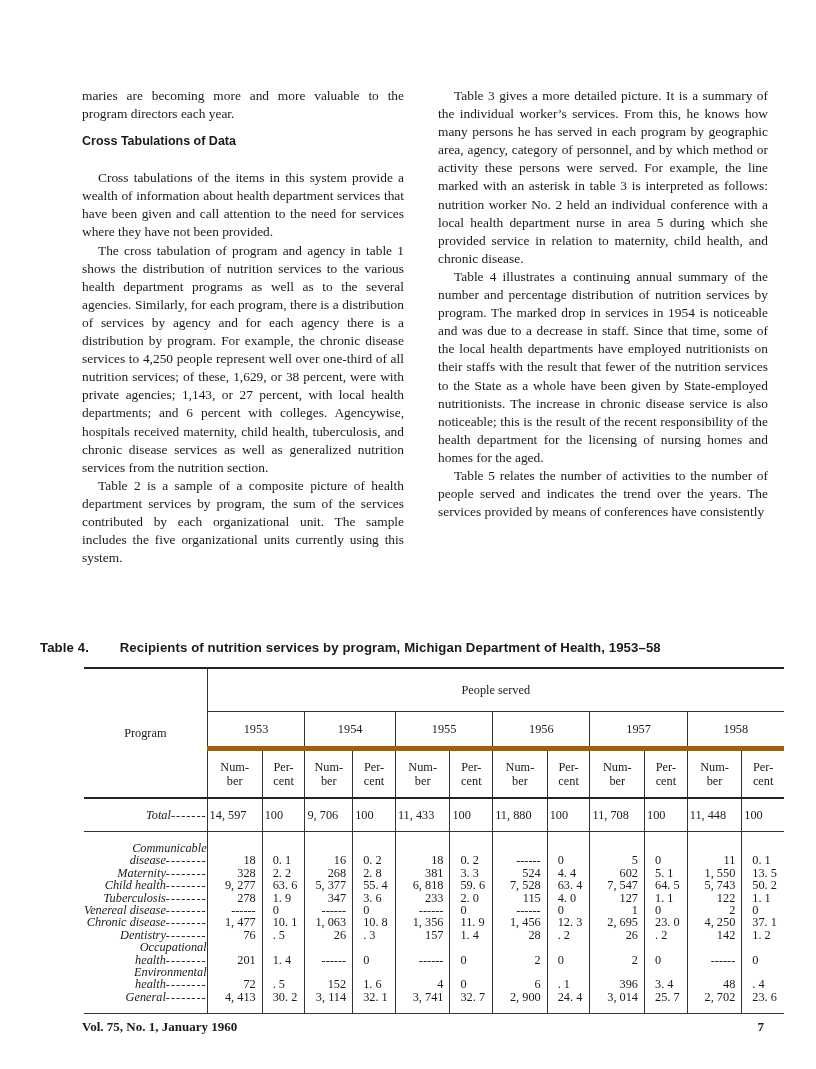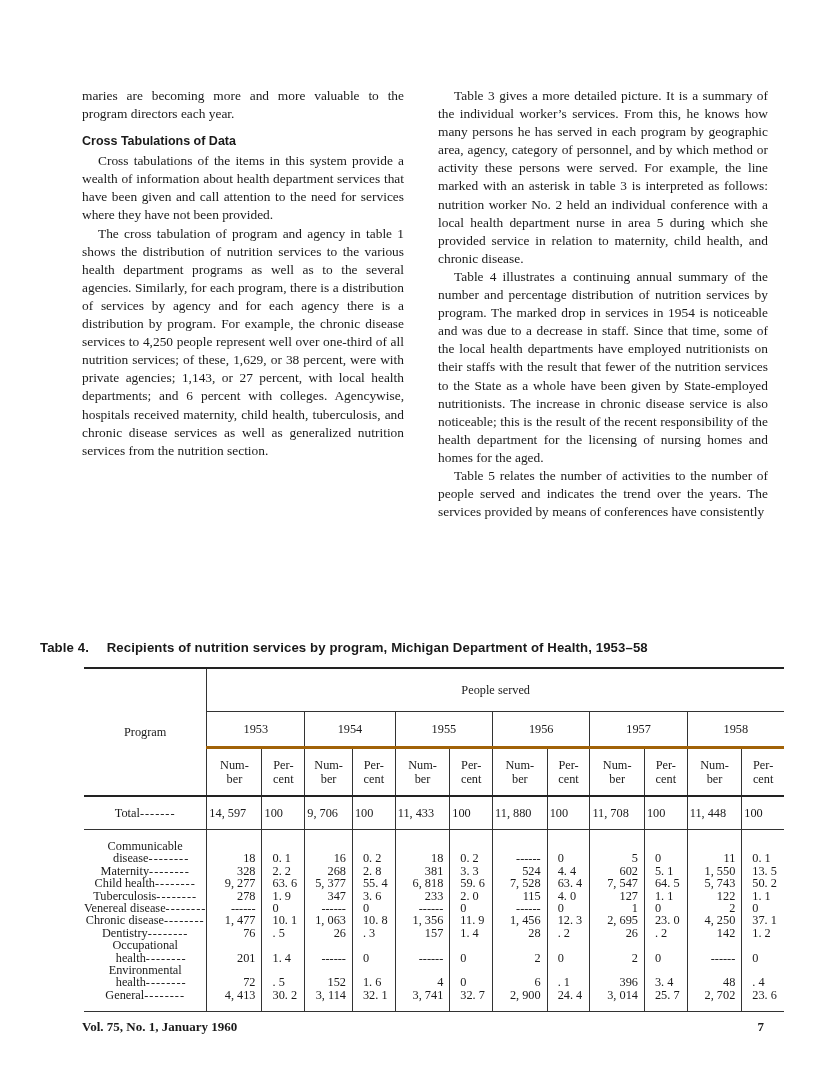--- a/index.html
+++ b/index.html
@@ -12,64 +12,65 @@
     position: absolute; top: 87px; width: 322px;
     font-size: 13.4px; line-height: 18.1px; text-align: justify;
     font-family: "Liberation Serif", "DejaVu Serif", serif;
   }
   .col-left { left: 82px; }
   .col-right { left: 438px; width: 330px; }
   .col p { margin: 0; }
   .col p.indent { text-indent: 16px; }
   .col h3 {
     font-family: "Liberation Sans", "DejaVu Sans", sans-serif;
-    font-size: 12.5px; font-weight: bold; margin: 10px 0 3px 0; line-height: 16px;
+    font-size: 12.5px; font-weight: bold; margin: 10px 0 20px 0; line-height: 16px;
   }
   .table-caption {
     position: absolute; left: 40px; top: 640px; width: 740px;
     font-family: "Liberation Sans", "DejaVu Sans", sans-serif;
     font-weight: bold; font-size: 13.2px; letter-spacing: 0.1px;
   }
-  .table-caption .num { margin-right: 14px; }
+  .table-caption .num { margin-right: 27px; }
   table.data {
     position: absolute; left: 84px; top: 667px; width: 700px;
     border-collapse: collapse;
     font-family: "Liberation Serif", "DejaVu Serif", serif;
     font-size: 12.3px;
   }
   table.data th, table.data td { padding: 0; }
   table.data thead tr.r1 th { border-top: 2px solid #222; height: 42px; font-weight: normal; }
   table.data thead tr.r2 th { border-top: 1px solid #333; height: 34px; font-weight: normal; }
-  table.data thead tr.r3 th { border-top: 3px solid #a16207; height: 46px; font-weight: normal; line-height: 14px; }
+  table.data thead tr.r3 th { border-top: 5px solid #a16207; height: 46px; font-weight: normal; line-height: 14px; }
   table.data th.prog { width: 122px; text-align: center; vertical-align: middle; border-top: 2px solid #222; }
   table.data .vl { border-left: 1px solid #333; }
   table.data tr.total td { border-top: 2px solid #222; border-bottom: 1px solid #333; height: 32px; vertical-align: middle; }
   table.data tr.total td.num, table.data tr.total td.pct { text-align: left; padding-left: 2px; }
   table.data tbody.body td { line-height: 12.4px; vertical-align: bottom; }
-  table.data td.label { text-align: center; padding-left: 0; white-space: nowrap; }
+  table.data td.label { text-align: right; padding-left: 0; white-space: nowrap; font-style: italic; }
   table.data td.label .sub { padding-left: 12px; }
   table.data td.num { text-align: right; padding-right: 6px; }
   table.data td.pct { text-align: left; padding-left: 10px; }
   table.data tbody.body tr:first-child td { padding-top: 10px; }
   table.data tbody.body tr:last-child td { padding-bottom: 10px; border-bottom: 1px solid #333; }
   .dots { letter-spacing: 1px; }
   .footer {
     position: absolute; top: 1019px; left: 82px; width: 682px;
     font-family: "Liberation Serif", "DejaVu Serif", serif; font-weight: bold; font-size: 13px;
   }
   .footer .page { position: absolute; right: 0; top: 0; }
 </style>
 </head>
 <body>
 
 <div class="col col-left">
   <p>maries are becoming more and more valuable to the program directors each year.</p>
   <h3>Cross Tabulations of Data</h3>
   <p class="indent">Cross tabulations of the items in this system provide a wealth of information about health department services that have been given and call attention to the need for services where they have not been provided.</p>
   <p class="indent">The cross tabulation of program and agency in table 1 shows the distribution of nutrition services to the various health department programs as well as to the several agencies. Similarly, for each program, there is a distribution of services by agency and for each agency there is a distribution by program. For example, the chronic disease services to 4,250 people represent well over one-third of all nutrition services; of these, 1,629, or 38 percent, were with private agencies; 1,143, or 27 percent, with local health departments; and 6 percent with colleges. Agencywise, hospitals received maternity, child health, tuberculosis, and chronic disease services as well as generalized nutrition services from the nutrition section.</p>
+  <p class="indent">Table 2 is a sample of a composite picture of health department services by program, the sum of the services contributed by each organizational unit. The sample includes the five organizational units currently using this system.</p>
 </div>
 
 <div class="col col-right">
   <p class="indent">Table 3 gives a more detailed picture. It is a summary of the individual worker’s services. From this, he knows how many persons he has served in each program by geographic area, agency, category of personnel, and by which method or activity these persons were served. For example, the line marked with an asterisk in table 3 is interpreted as follows: nutrition worker No. 2 held an individual conference with a local health department nurse in area 5 during which she provided service in relation to maternity, child health, and chronic disease.</p>
   <p class="indent">Table 4 illustrates a continuing annual summary of the number and percentage distribution of nutrition services by program. The marked drop in services in 1954 is noticeable and was due to a decrease in staff. Since that time, some of the local health departments have employed nutritionists on their staffs with the result that fewer of the nutrition services to the State as a whole have been given by State-employed nutritionists. The increase in chronic disease service is also noticeable; this is the result of the recent responsibility of the health department for the licensing of nursing homes and homes for the aged.</p>
   <p class="indent">Table 5 relates the number of activities to the number of people served and indicates the trend over the years. The services provided by means of conferences have consistently</p>
 </div>
 
 <div class="table-caption">
   <span class="num">Table 4.</span>

